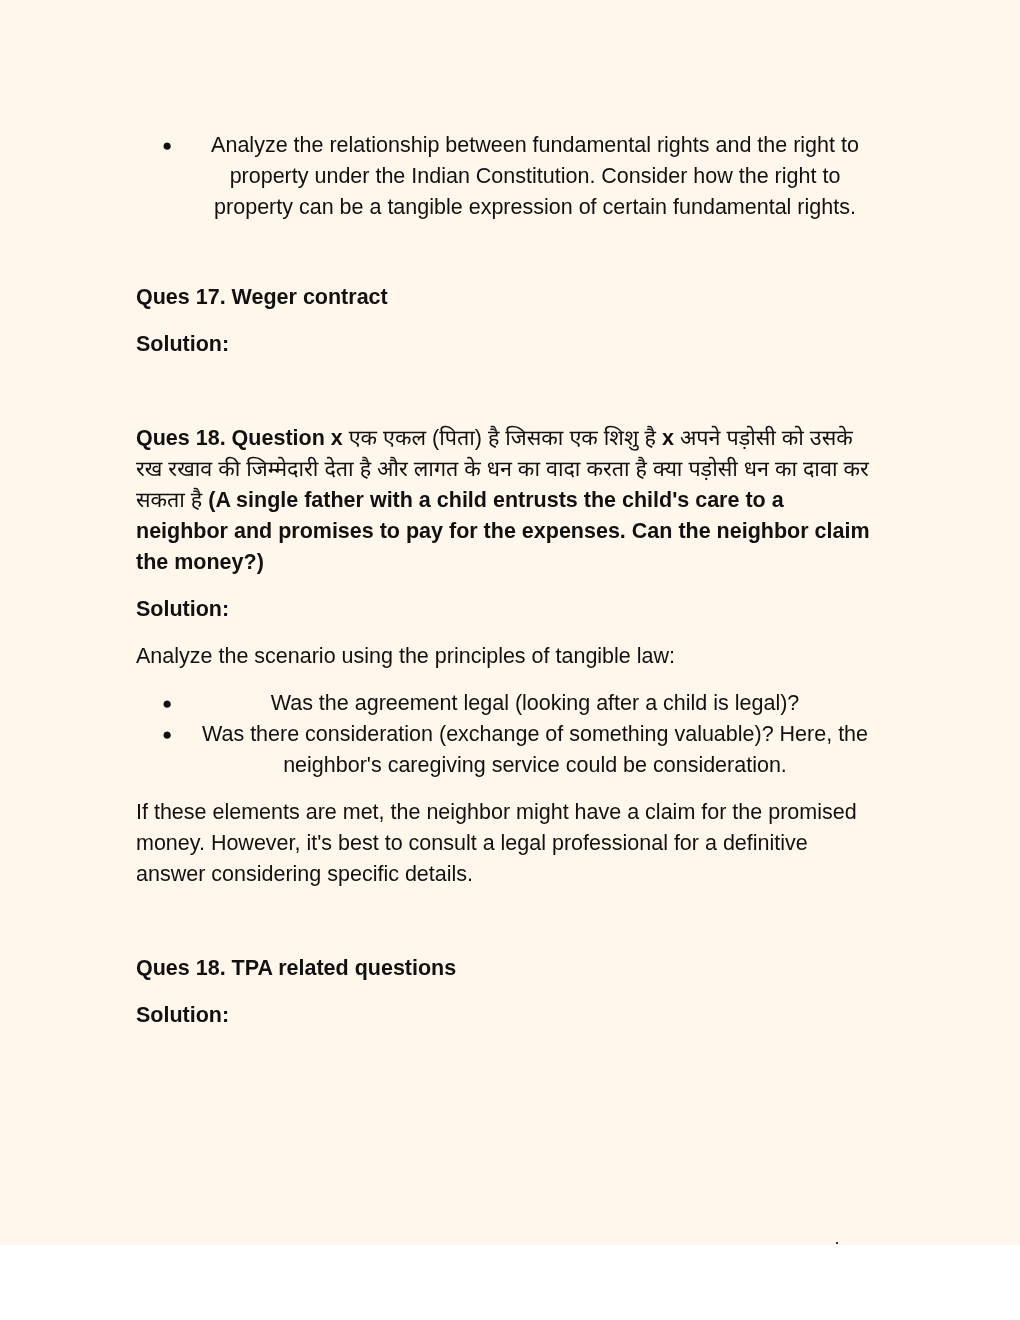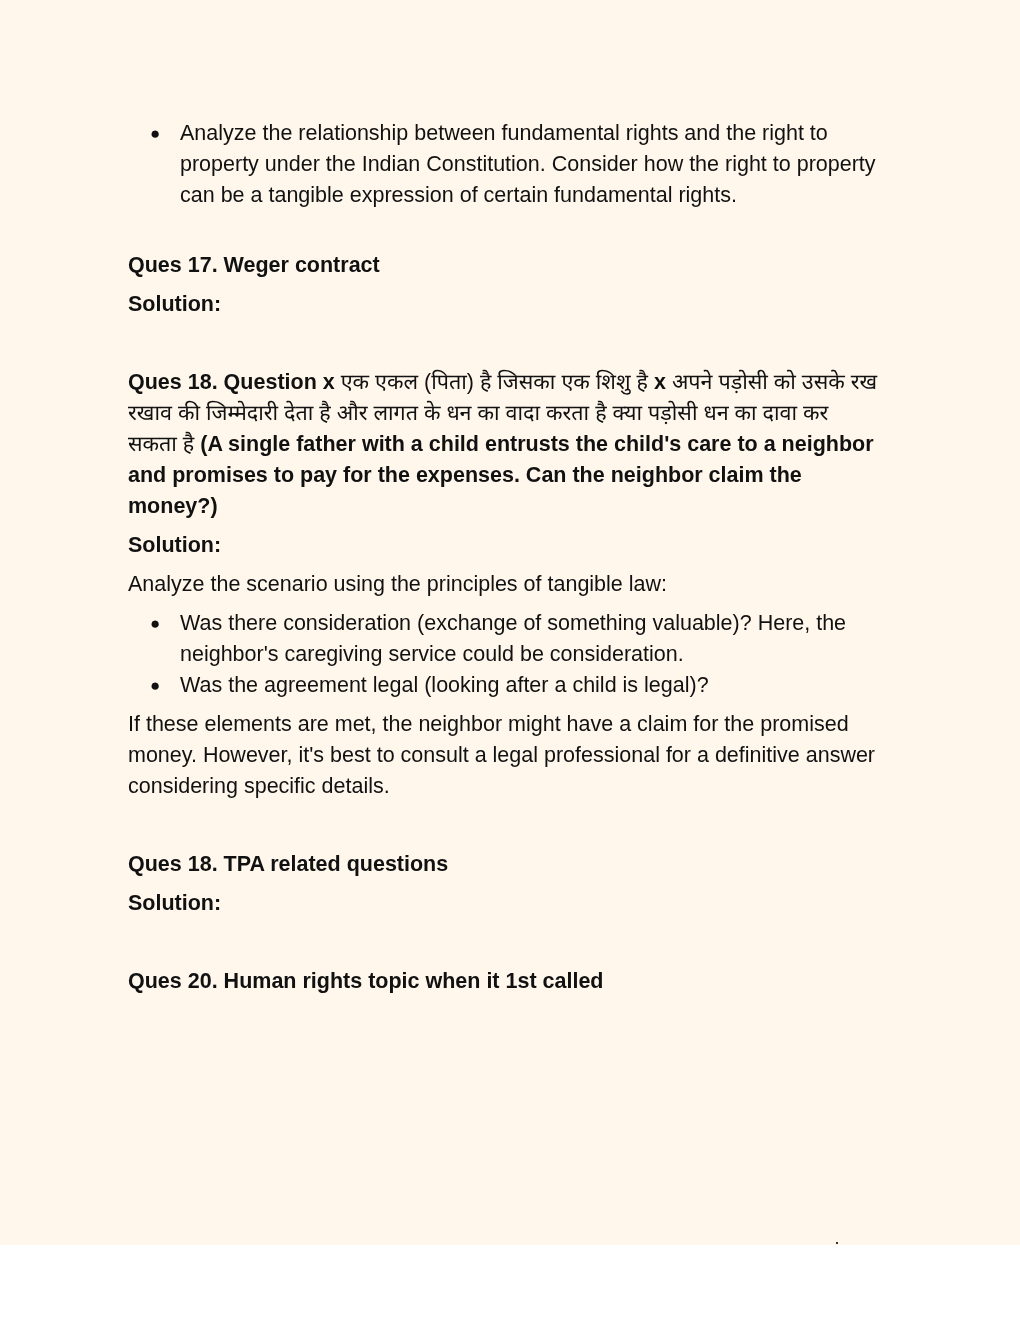--- a/index.html
+++ b/index.html
@@ -7,23 +7,23 @@
     width: 1020px; height: 1320px; background: #ffffff; position: relative; overflow: hidden;
     font-family: "Liberation Sans", sans-serif; color: #111;
   }
   .page {
     position: absolute; left: 0; top: 0; width: 1020px; height: 1245px; background: #fff7ec;
   }
   .content {
     position: absolute; left: 120px; top: 118px; width: 770px;
     font-size: 21.5px; line-height: 31px;
   }
-  p { margin: 8px; }
+  p { margin: 16px; }
   .bold { font-weight: bold; }
-  ul { margin: 0; padding: 0; list-style: none; }
+  ul { margin: 12px; padding: 0; list-style: none; text-align: center; }
   li { position: relative; padding-left: 60px; }
   li::before { content: "●"; position: absolute; left: 30px; top: 0; font-size: 17px; }
   .gap { height: 31px; }
   .dot { position: absolute; left: 836px; top: 1242px; width: 2px; height: 2px; background: #333; }
 </style>
 </head>
 <body>
 
 <div class="page">
   <div class="content">
@@ -35,26 +35,25 @@
     <p class="bold">Ques 17. Weger contract</p>
     <p class="bold">Solution:</p>
     <ul>
     </ul>
     <div class="gap"></div>
 
     <p><span class="bold">Ques 18. Question x </span><span>एक एकल (पिता) है जिसका एक शिशु है </span><span class="bold">x </span><span>अपने पड़ोसी को उसके रख रखाव की जिम्मेदारी देता है और लागत के धन का वादा करता है क्या पड़ोसी धन का दावा कर सकता है </span><span class="bold">(A single father with a child entrusts the child's care to a neighbor and promises to pay for the expenses. Can the neighbor claim the money?)</span></p>
     <p class="bold">Solution:</p>
     <p>Analyze the scenario using the principles of tangible law:</p>
     <ul>
+      <li>Was the agreement legal (looking after a child is legal)?</li>
       <li>Was there consideration (exchange of something valuable)? Here, the neighbor's caregiving service could be consideration.</li>
-      <li>Was the agreement legal (looking after a child is legal)?</li>
     </ul>
     <p>If these elements are met, the neighbor might have a claim for the promised money. However, it's best to consult a legal professional for a definitive answer considering specific details.</p>
     <div class="gap"></div>
 
     <p class="bold">Ques 18. TPA related questions</p>
     <p class="bold">Solution:</p>
     <div class="gap"></div>
 
-    <p class="bold">Ques 20. Human rights topic when it 1st called</p>
   </div>
   <div class="dot"></div>
 </div>
 
 </body></html>

